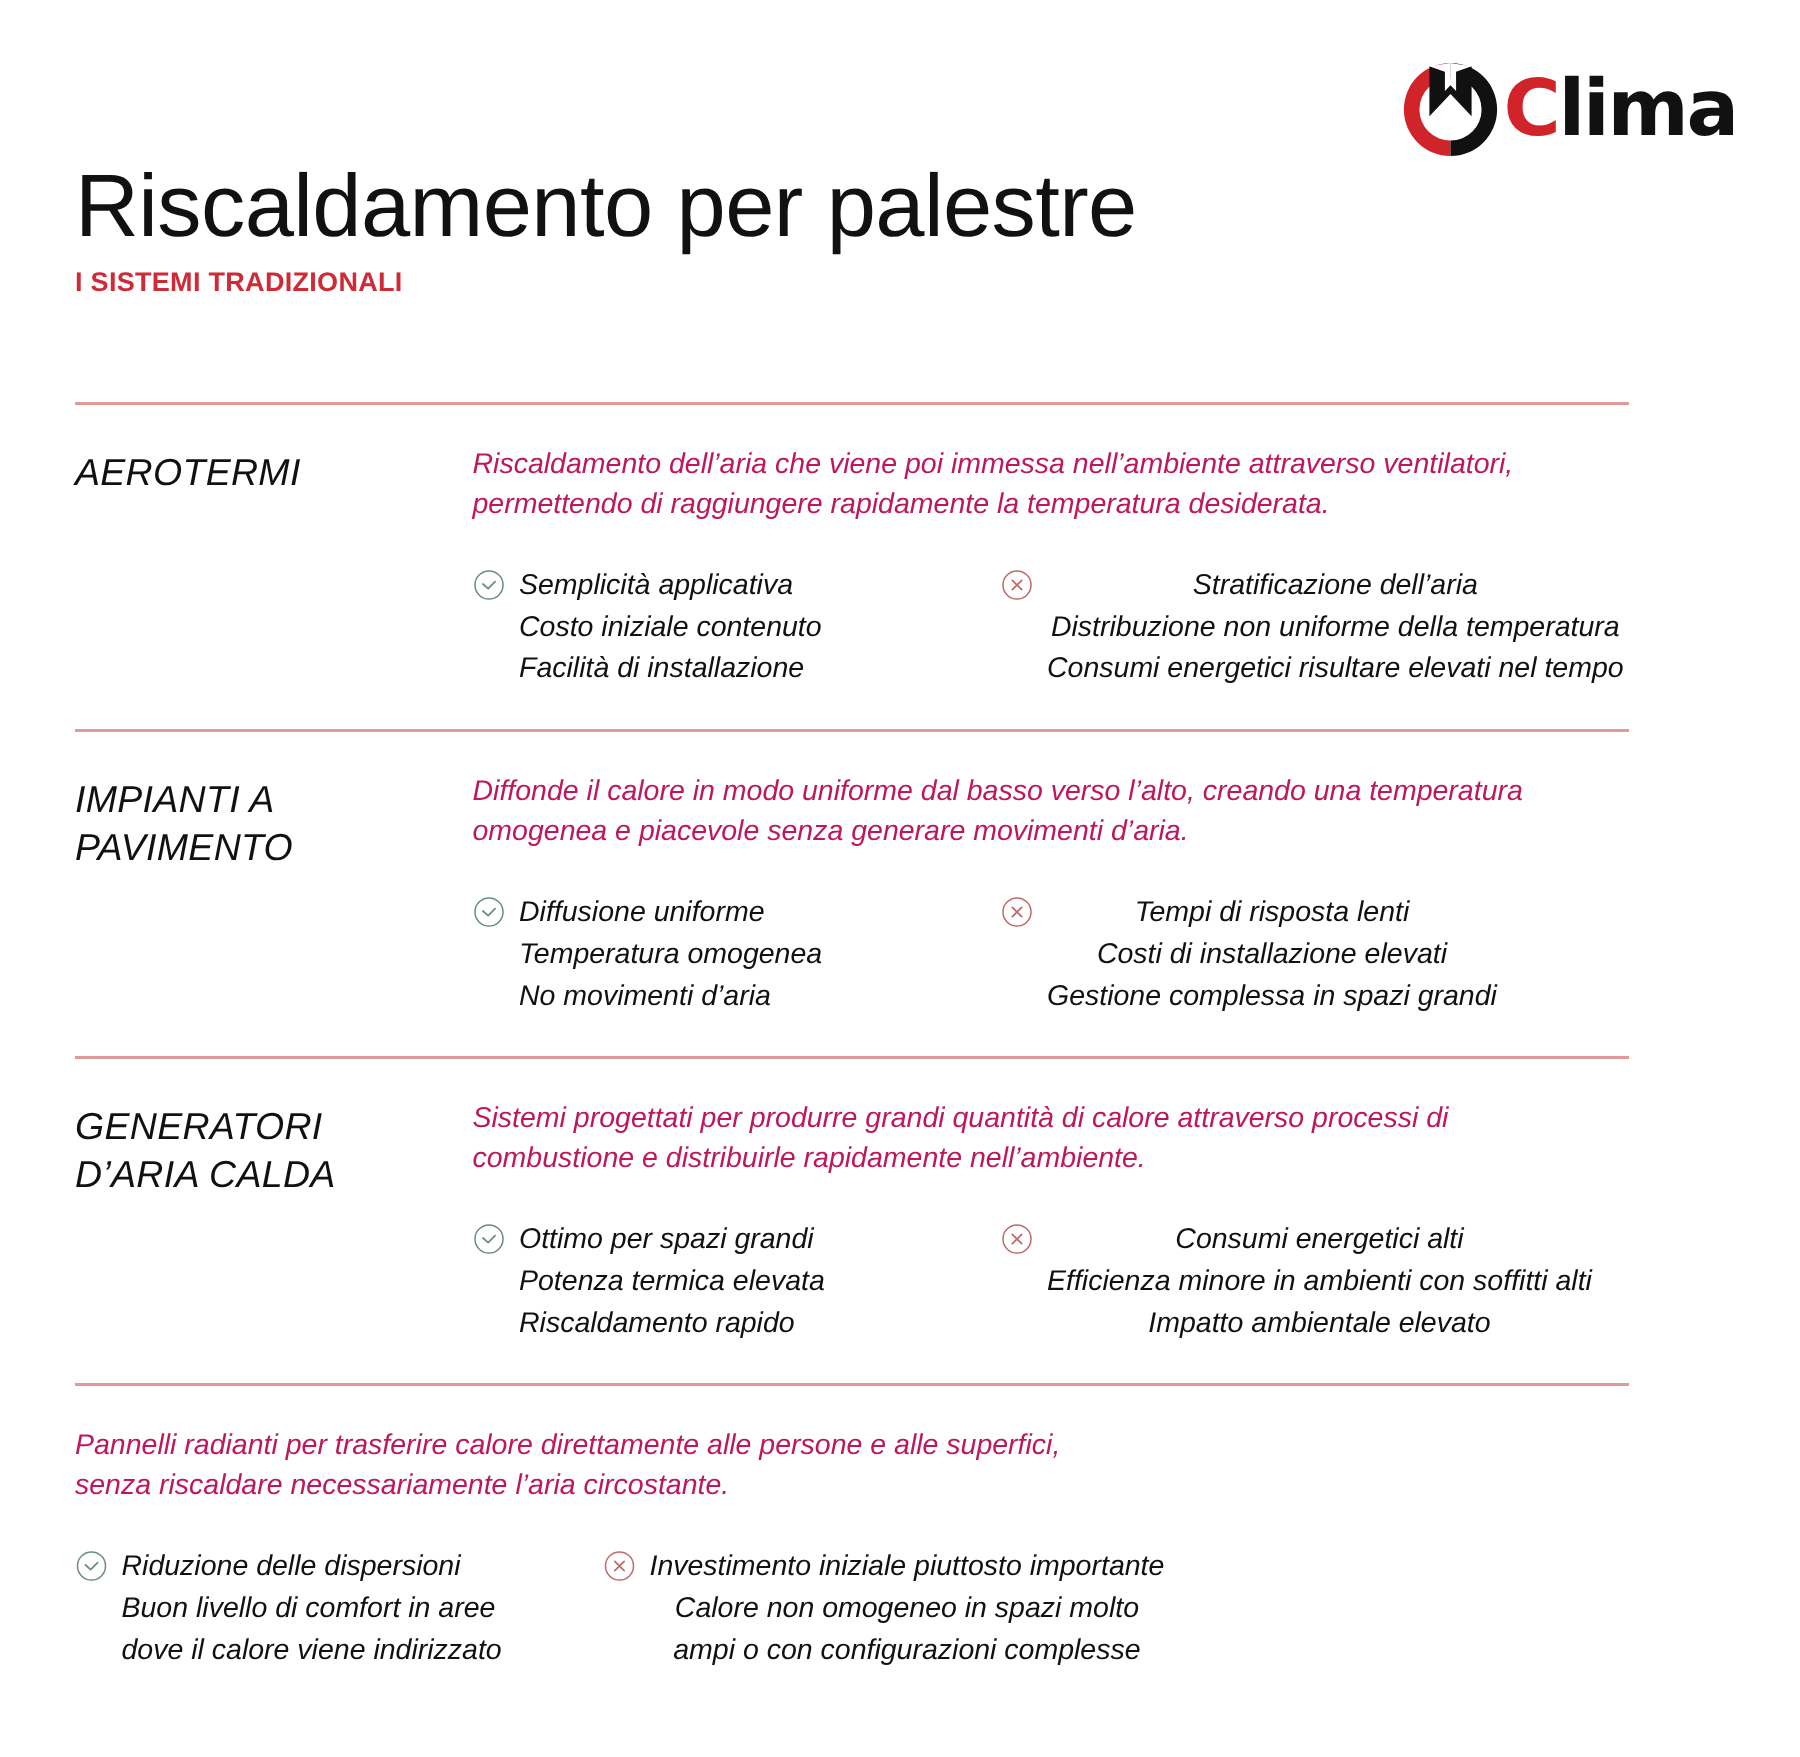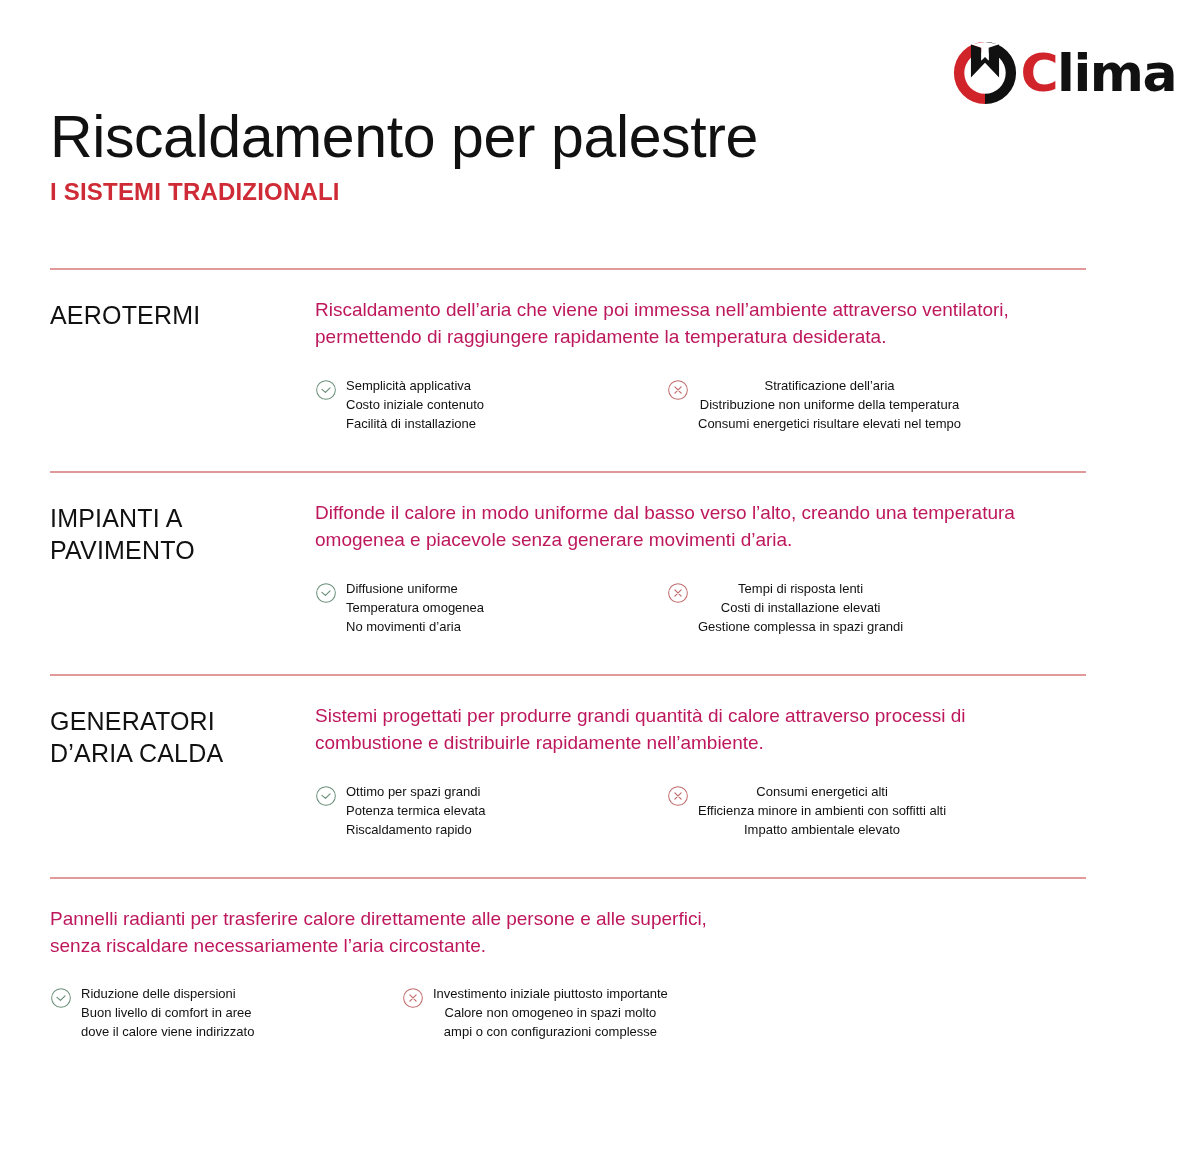--- a/index.html
+++ b/index.html
@@ -14,21 +14,21 @@
     font-family: "Liberation Sans", sans-serif;
     color: #111111;
     position: relative;
     overflow: hidden;
   }
 
   
   .logo {
     position: absolute;
     top: 36px;
-    right: 24px;
+    right: 42px;
     display: flex;
     align-items: center;
     gap: 2px;
   }
   .logo-mark { width: 74px; height: 74px; display: block; }
   .logo-word {
     font-family: "DejaVu Sans", sans-serif;
     font-size: 52px;
     font-weight: 700;
     letter-spacing: -1.5px;
@@ -47,33 +47,34 @@
   .page-title {
     font-size: 59px;
     font-weight: 400;
     letter-spacing: -0.4px;
     color: #111111;
     line-height: 1.12;
     white-space: nowrap;
   }
   .page-subtitle {
     margin-top: 8px;
-    font-size: 24px;
+    font-size: 18px;
     font-weight: 700;
     color: #cf2b37;
     letter-spacing: 0.2px;
     text-transform: uppercase;
   }
 
   
   .sections {
     position: absolute;
     left: 50px;
     top: 268px;
     width: 1036px;
+    font-style: italic;
   }
   .section { padding-top: 0; }
   .divider {
     height: 2px;
     background: #e09a9a;
     width: 100%;
   }
   .section-body {
     display: flex;
     align-items: flex-start;
@@ -112,28 +113,28 @@
   }
   .badge {
     flex: 0 0 auto;
     width: 22px;
     height: 22px;
     margin-top: 2px;
   }
   .badge svg { display: block; width: 22px; height: 22px; }
   .items {
     list-style: none;
-    font-size: 13px;
+    font-size: 19px;
     line-height: 1.46;
     color: #111111;
   }
   .items li { white-space: pre-line; }
 
   
-  .section + .section { margin-top: 37px; }
+  .section + .section { margin-top: 26px; }
 </style>
 </head>
 <body>
 
 <div class="logo">
   <svg class="logo-mark" viewBox="0 0 100 100">
     <path d="M50 8 A42 42 0 0 0 50 92 L50 78 A28 28 0 0 1 50 22 Z" fill="#d1232a"></path>
     <path d="M50 8 A42 42 0 0 1 50 92 L50 78 A28 28 0 0 0 50 22 Z" fill="#111111"></path>
     <path d="M31 11 L31 56 L50 36 L69 56 L69 11 L55 16 L55 33 L50 28 L45 33 L45 16 Z" fill="#111111"></path>
     <path d="M31 11 L45 16 L45 33 L50 28 L50 8 Z" fill="#ffffff"></path>

